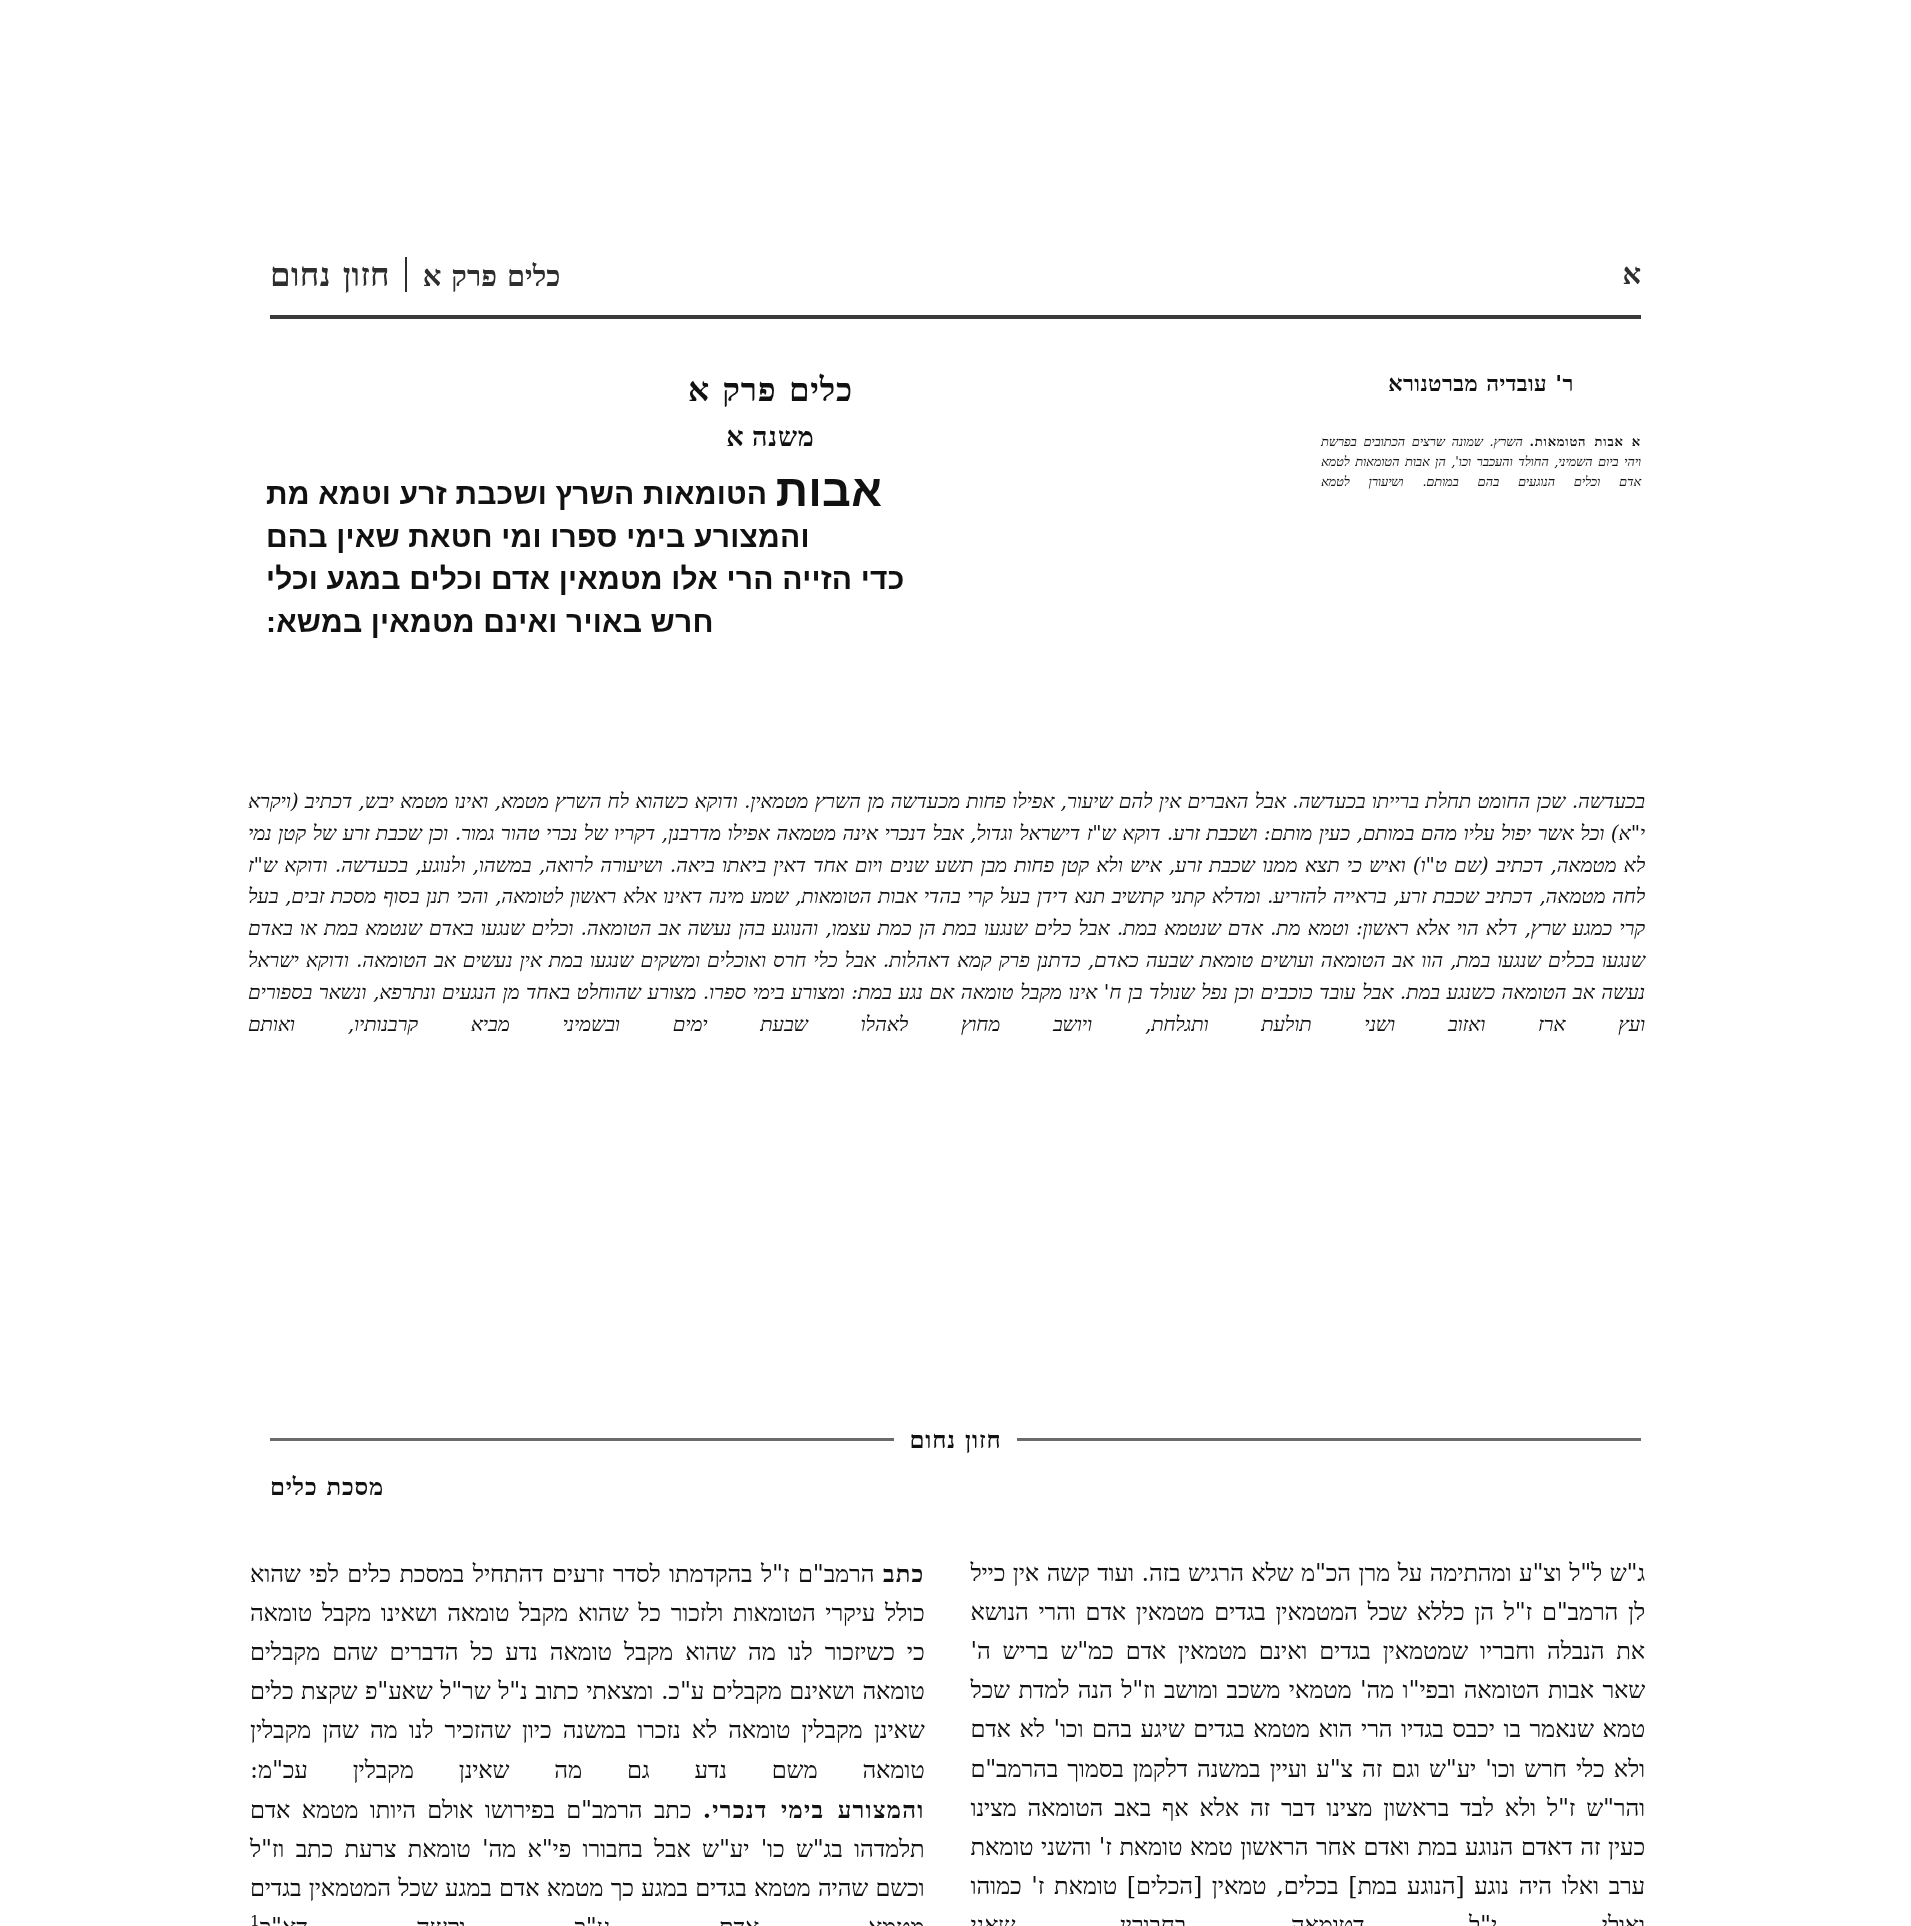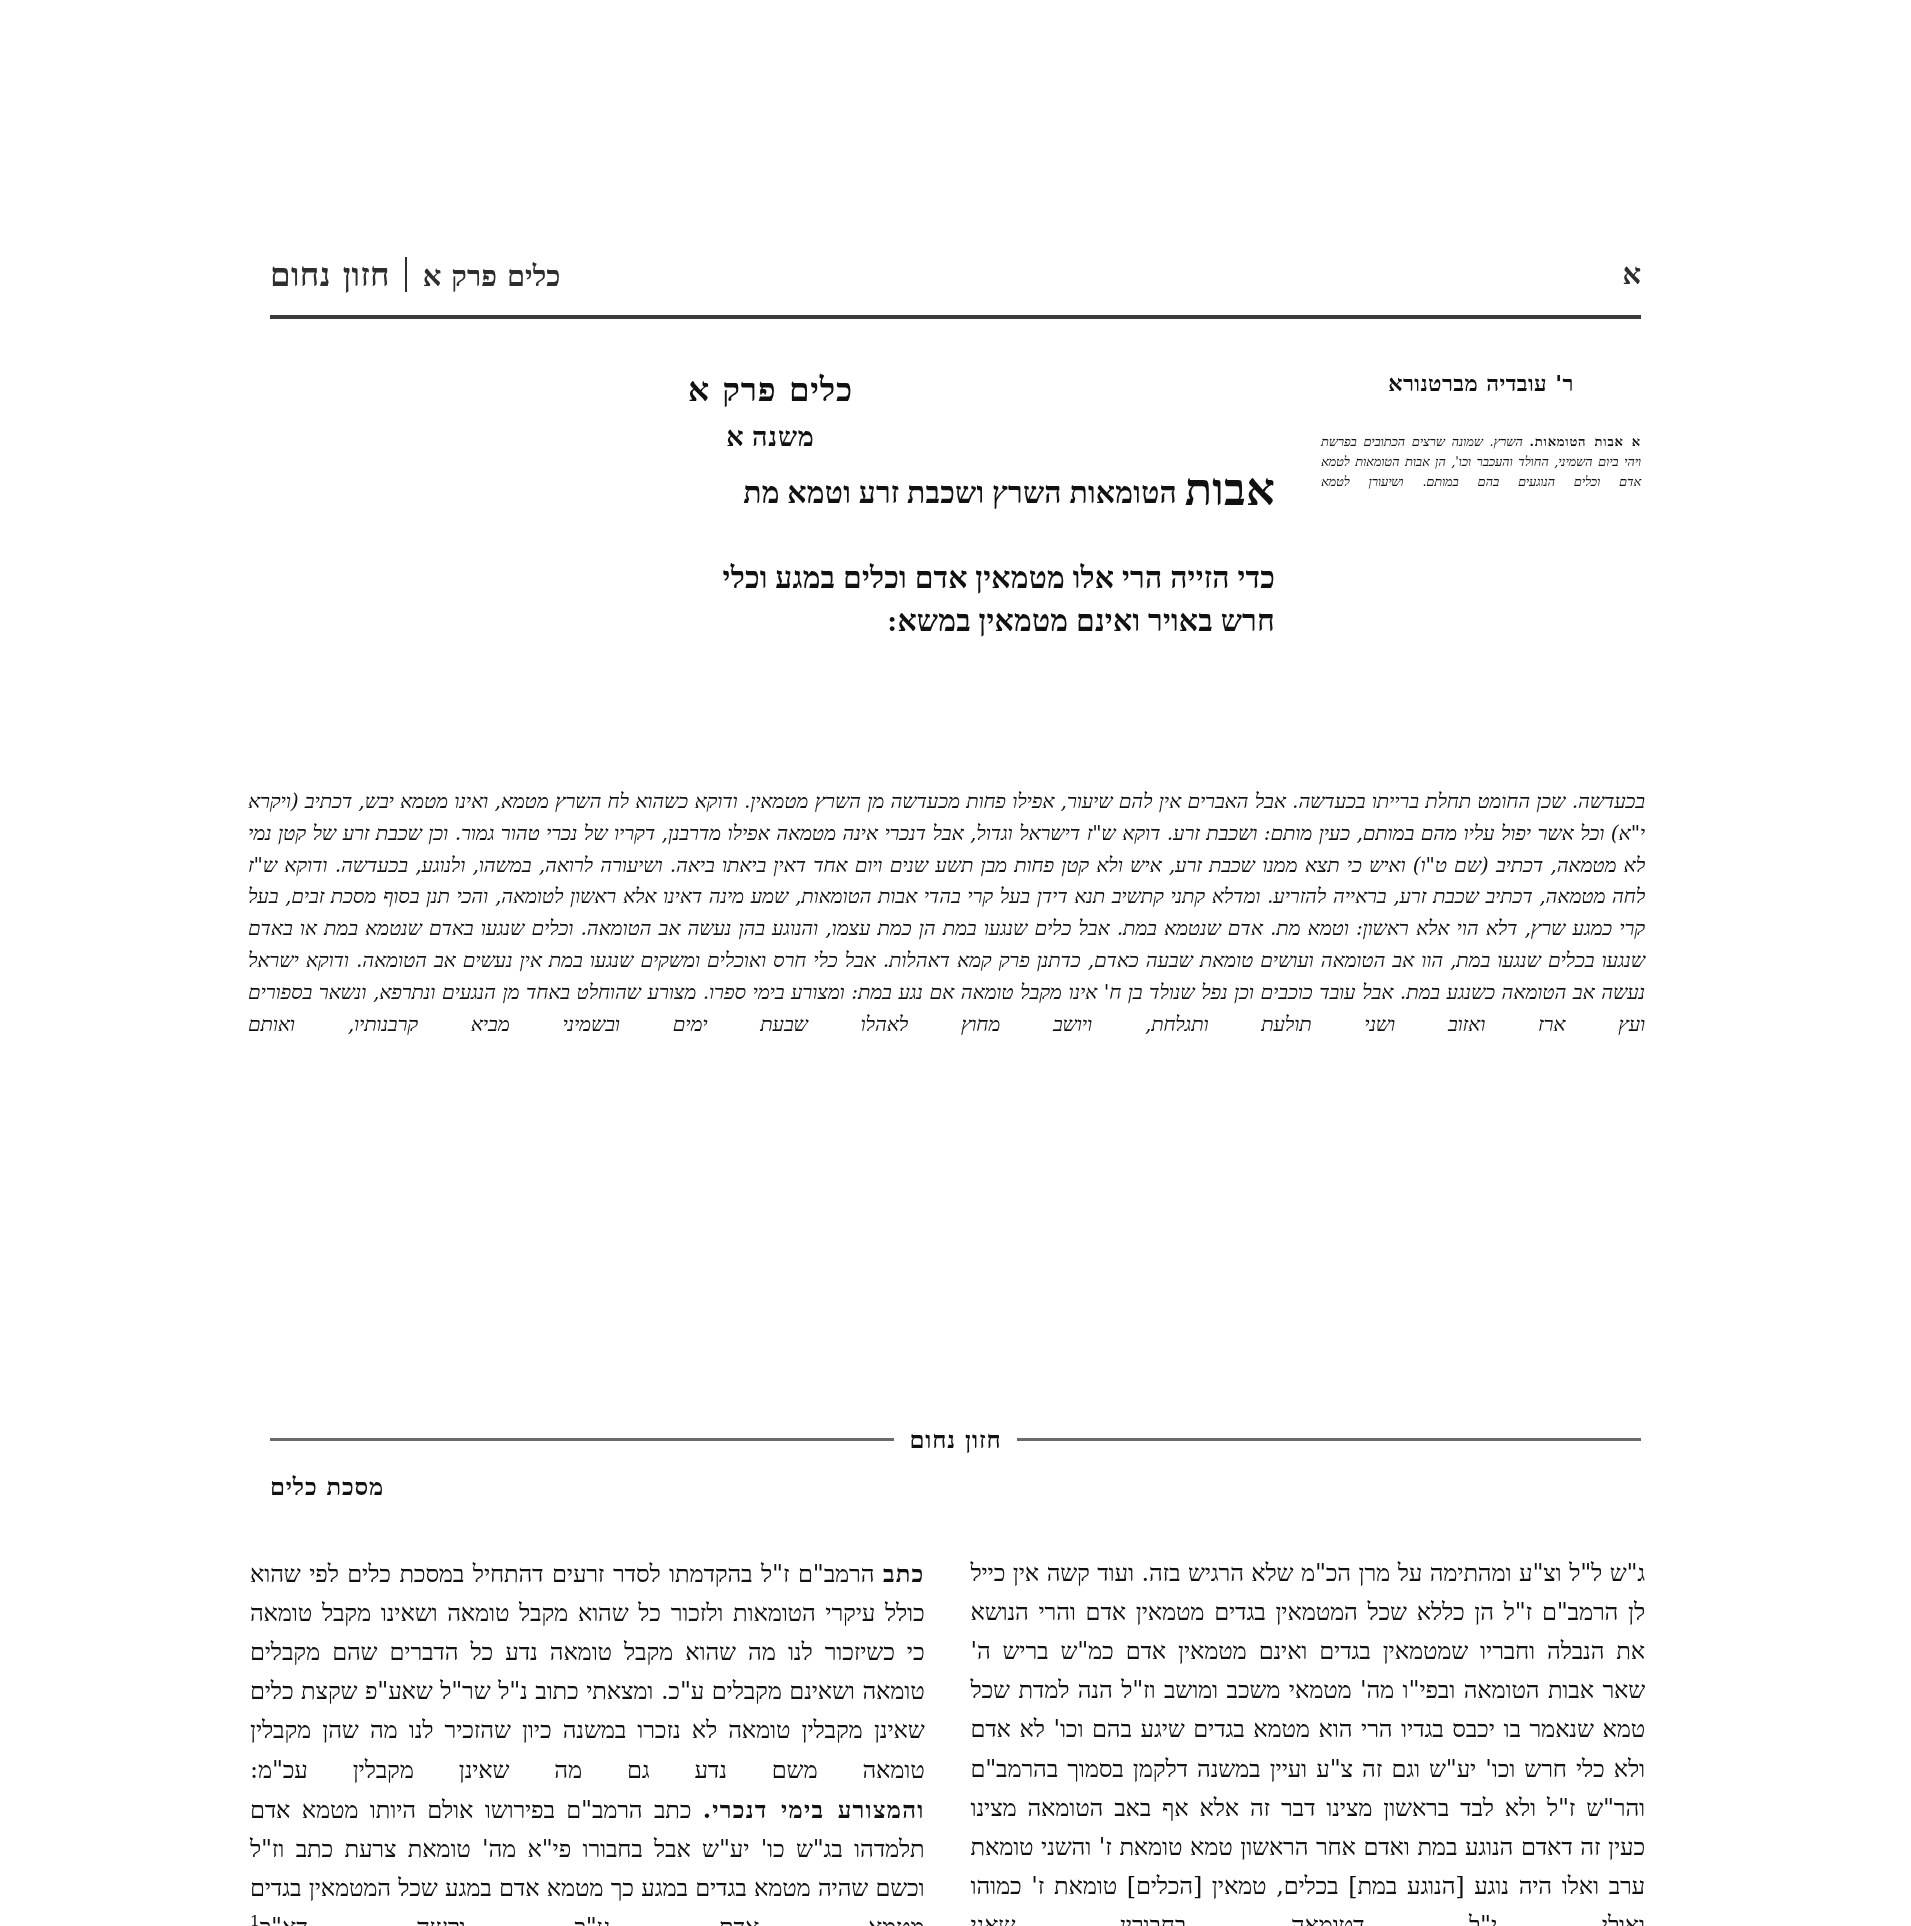--- a/index.html
+++ b/index.html
@@ -106,25 +106,25 @@
   }
   .mishnah-num {
     font-family: Liberation Serif, serif;
     font-size: 27px;
     font-weight: 700;
     line-height: 1.3;
     letter-spacing: 0.8px;
     margin-top: 10px;
   }
   .mishnah-body {
-    font-family: Liberation Serif, serif;
+    font-family: Liberation Sans, sans-serif;
     font-size: 30px;
     font-weight: 700;
     line-height: 1.42;
-    text-align: right;
+    text-align: left;
     letter-spacing: 0.2px;
   }
   .mishnah-body .lead {
     font-size: 45px;
     font-weight: 700;
     line-height: 1;
     vertical-align: -2.3px;
   }
 
   .barten-col {
@@ -272,21 +272,21 @@
     <div class="top-flex">
 
       <div class="mishnah-col">
         <div class="mishnah-titles">
           <div class="chapter-title">כלים פרק א</div>
           <div class="mishnah-num">משנה א</div>
         </div>
         <div class="mishnah-body">
           <span class="lead">אבות</span>
           <span>הטומאות השרץ ושכבת זרע וטמא מת</span><br>
-          <br>
+          <span>והמצורע בימי ספרו ומי חטאת שאין בהם</span><br>
           <span>כדי הזייה הרי אלו מטמאין אדם וכלים במגע וכלי</span><br>
           <span>חרש באויר ואינם מטמאין במשא:</span>
         </div>
       </div>
 
       <div class="barten-col">
         <div class="barten-head">ר' עובדיה מברטנורא</div>
         <div class="rashi barten-entry">
           <span class="lemma">א אבות הטומאות.</span>
           <span>השרץ. שמונה שרצים הכתובים בפרשת ויהי ביום השמיני, החולד והעכבר וכו', הן אבות הטומאות לטמא אדם וכלים הנוגעים בהם במותם. ושיעורן לטמא</span>

